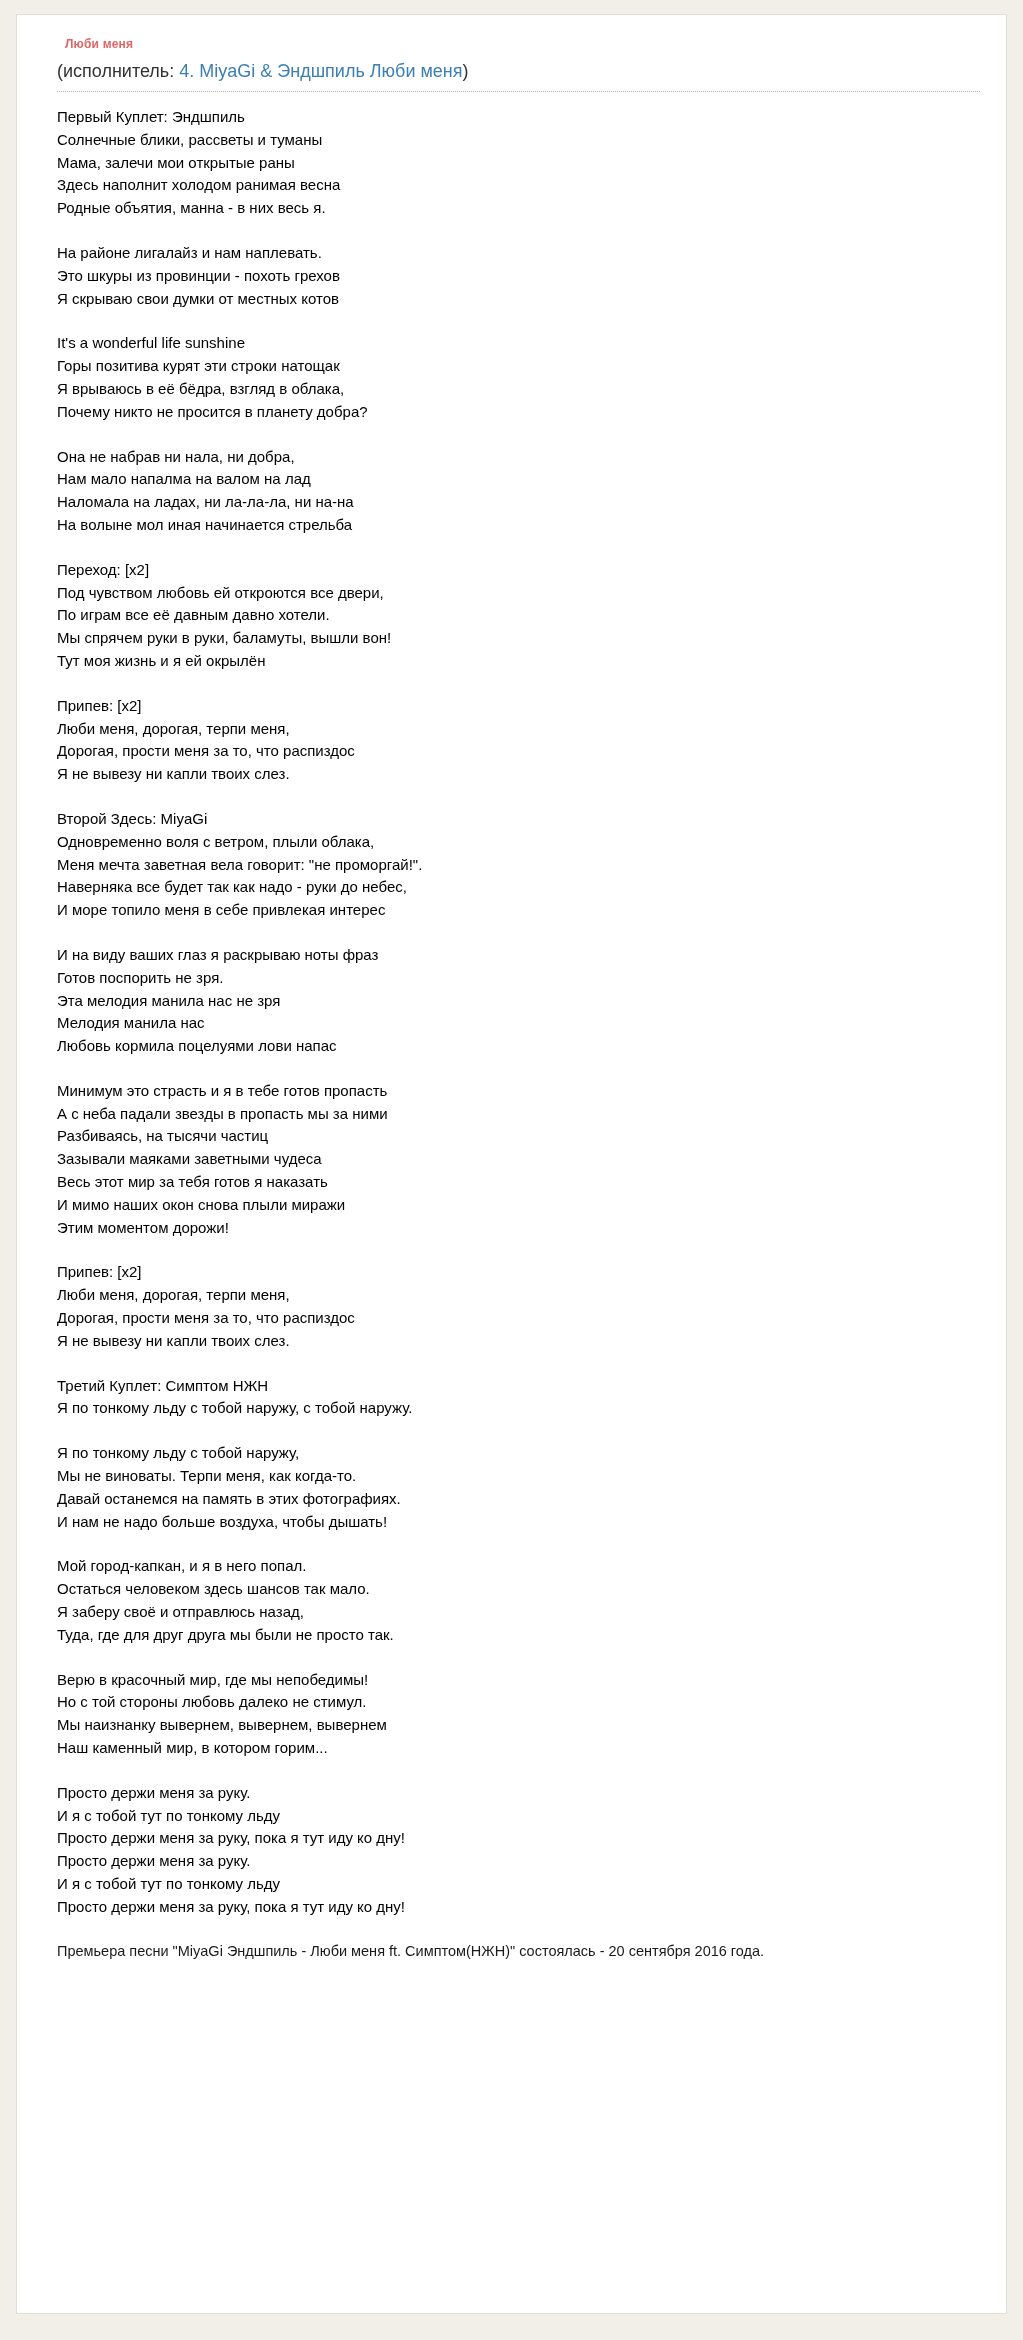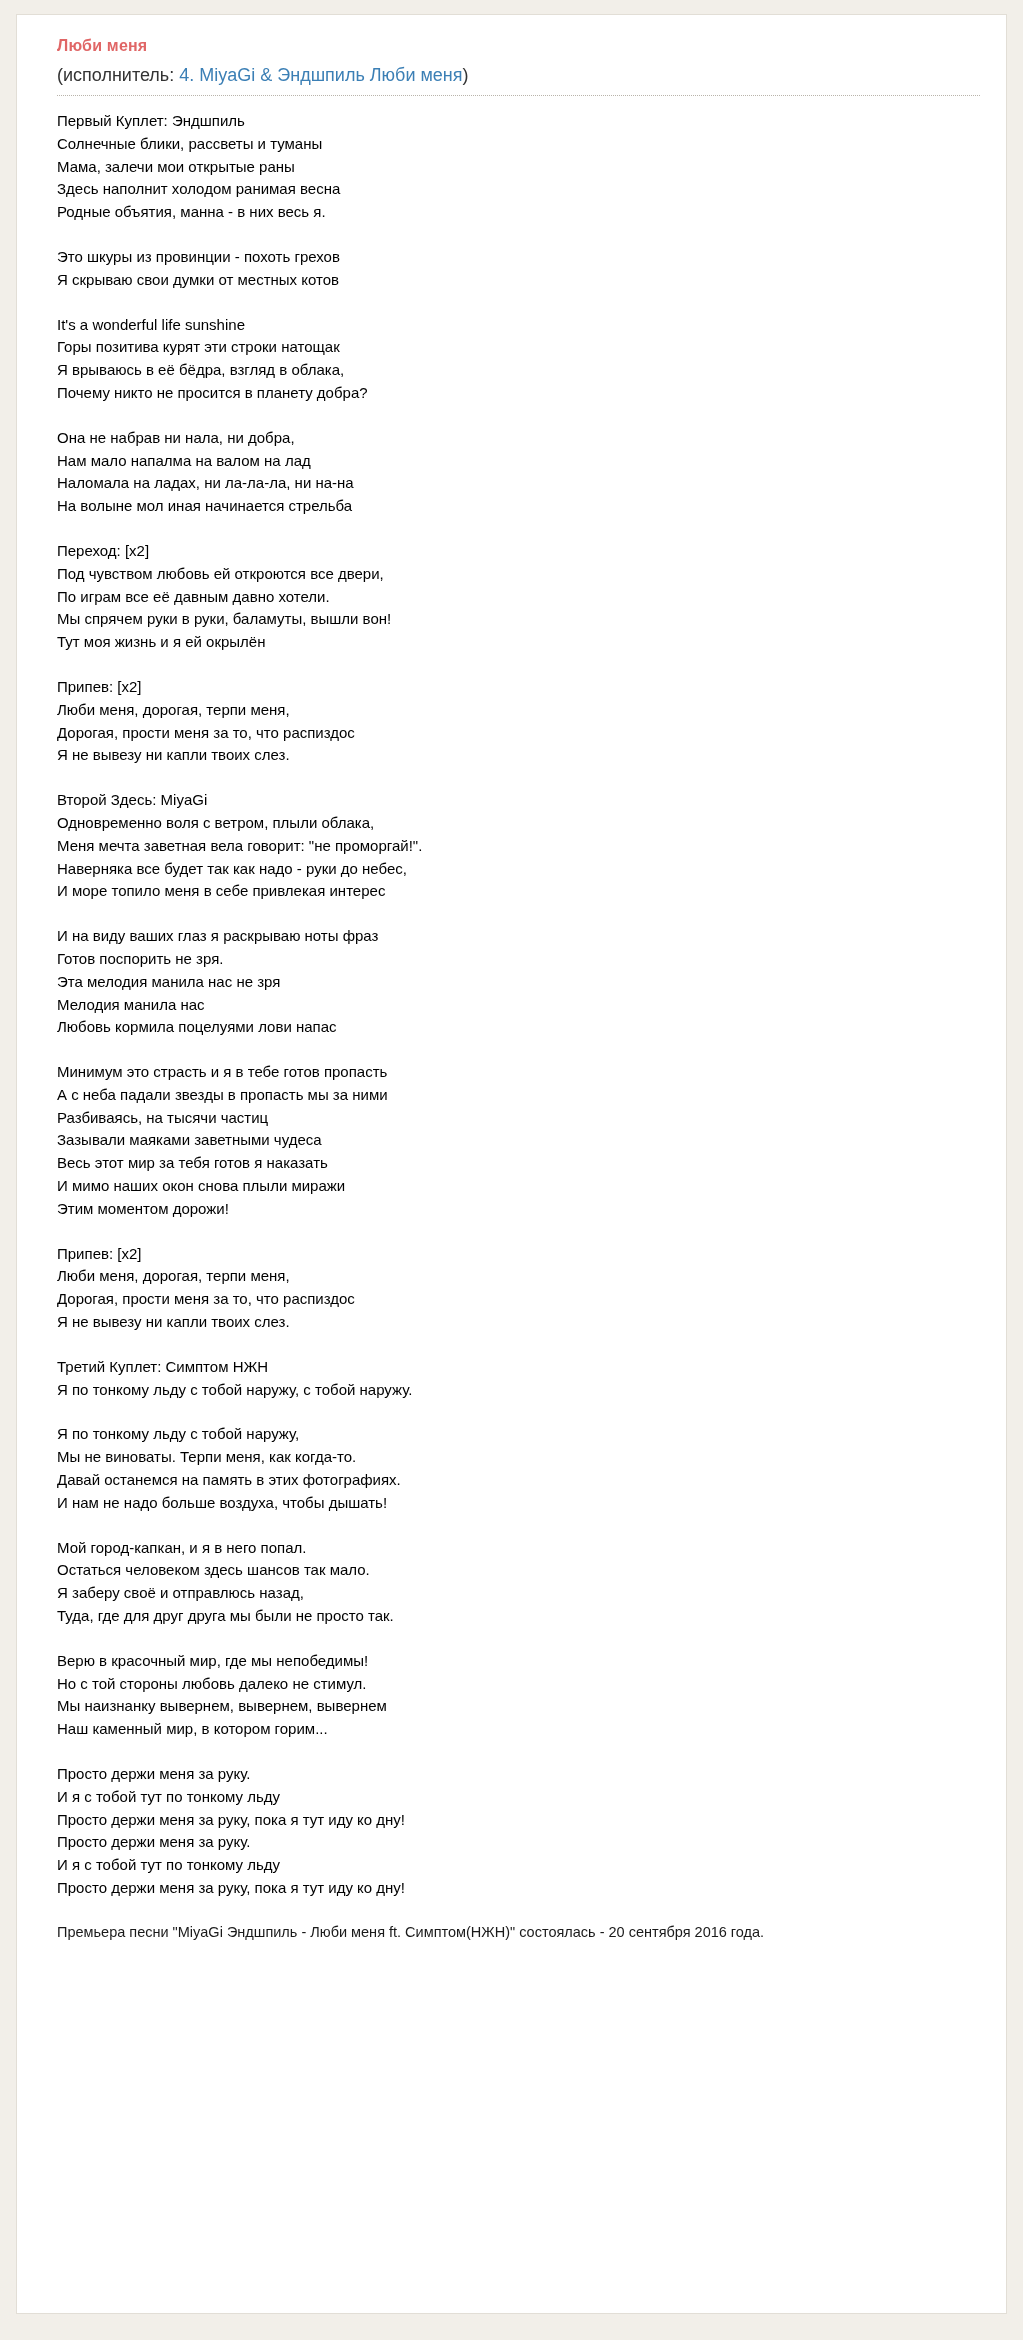--- a/index.html
+++ b/index.html
@@ -19,23 +19,23 @@
   }
   .card {
     background: #ffffff;
     border: 1px solid #e2ded6;
     box-sizing: border-box;
     padding: 18px 26px 20px 40px;
     min-height: 2300px;
   }
   .song-title {
     color: #e06666;
-    font-size: 16px;
+    font-size: 12px;
     font-weight: bold;
-    margin: 4px 0 10px 0;
+    margin: 4px 0 10px 8px;
     letter-spacing: 0.2px;
   }
   .artist-line {
     font-size: 18px;
     color: #333333;
     padding-bottom: 9px;
     border-bottom: 1px dotted #b9b4ab;
     margin-bottom: 14px;
   }
   .artist-line a {
@@ -75,20 +75,21 @@
 
     <div class="lyrics" id="lyrics-body">
         <div class="stanza">
           <span class="line">Первый Куплет: Эндшпиль</span>
           <span class="line">Солнечные блики, рассветы и туманы</span>
           <span class="line">Мама, залечи мои открытые раны</span>
           <span class="line">Здесь наполнит холодом ранимая весна</span>
           <span class="line">Родные объятия, манна - в них весь я.</span>
         </div>
         <div class="stanza">
+          <span class="line">На районе лигалайз и нам наплевать.</span>
           <span class="line">Это шкуры из провинции - похоть грехов</span>
           <span class="line">Я скрываю свои думки от местных котов</span>
         </div>
         <div class="stanza">
           <span class="line">It's a wonderful life sunshine</span>
           <span class="line">Горы позитива курят эти строки натощак</span>
           <span class="line">Я врываюсь в её бёдра, взгляд в облака,</span>
           <span class="line">Почему никто не просится в планету добра?</span>
         </div>
         <div class="stanza">

